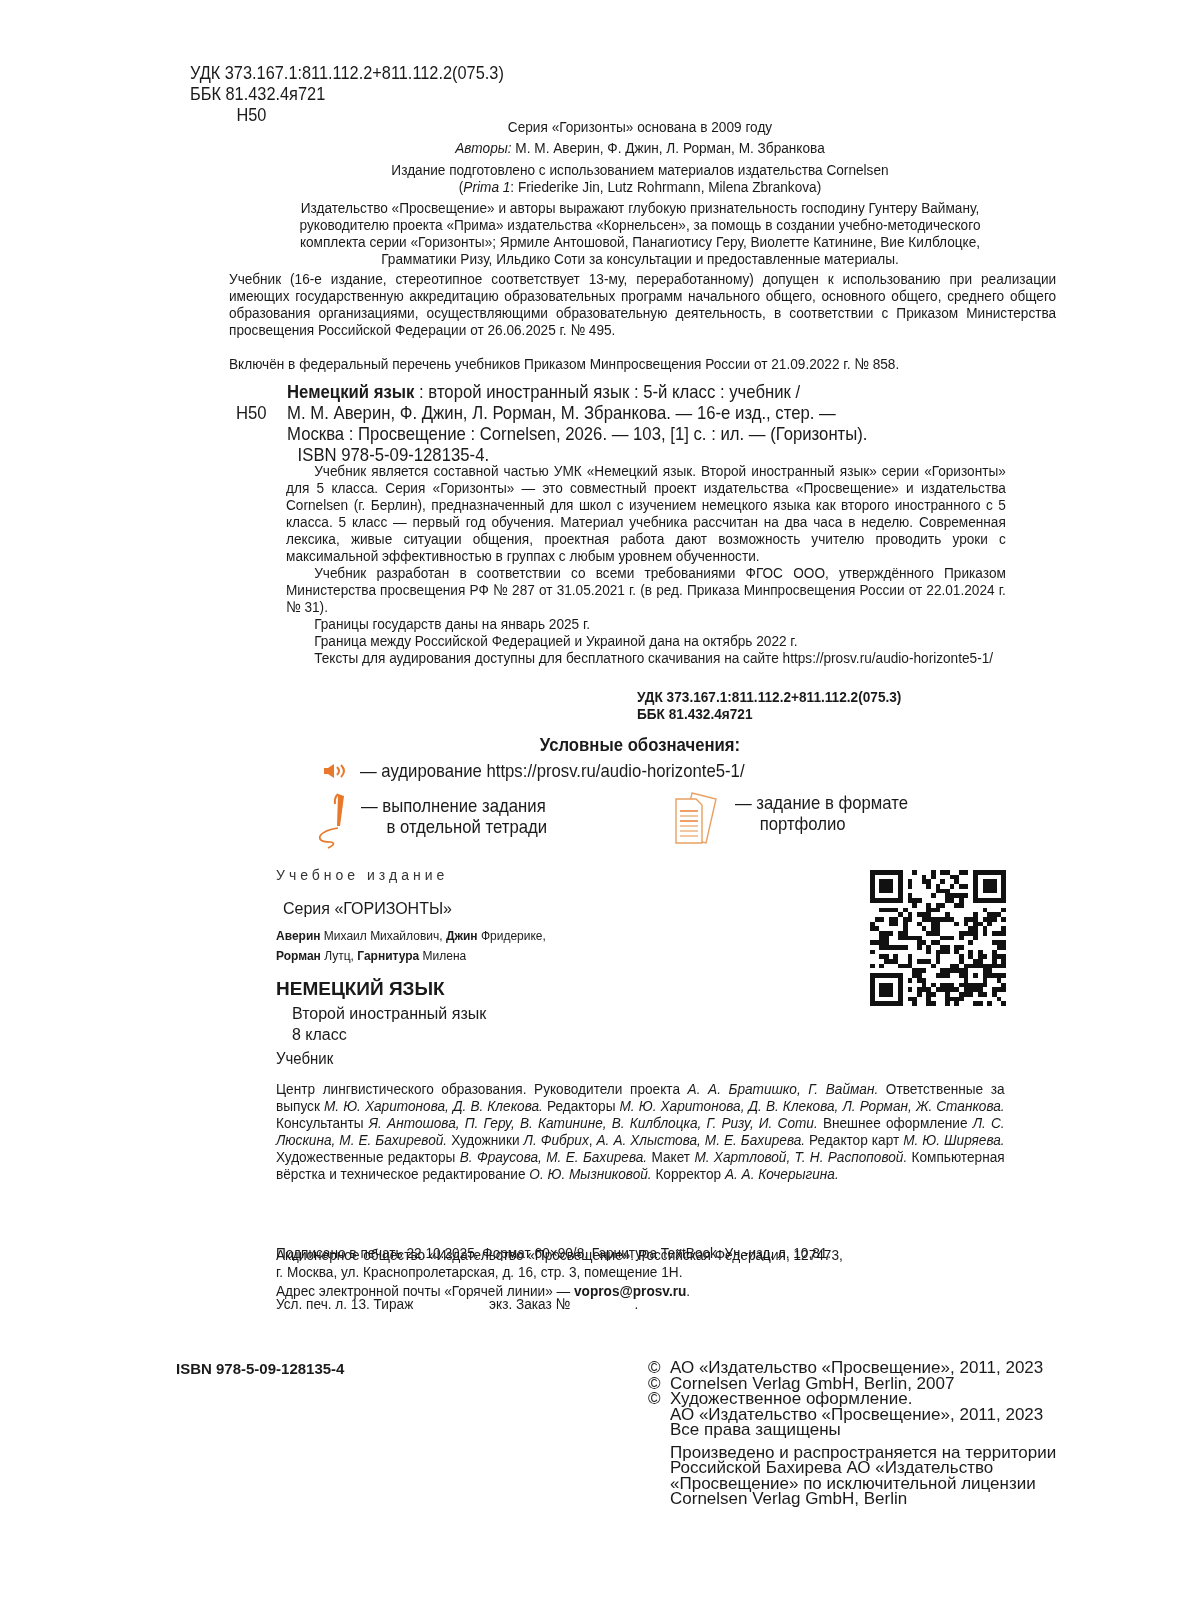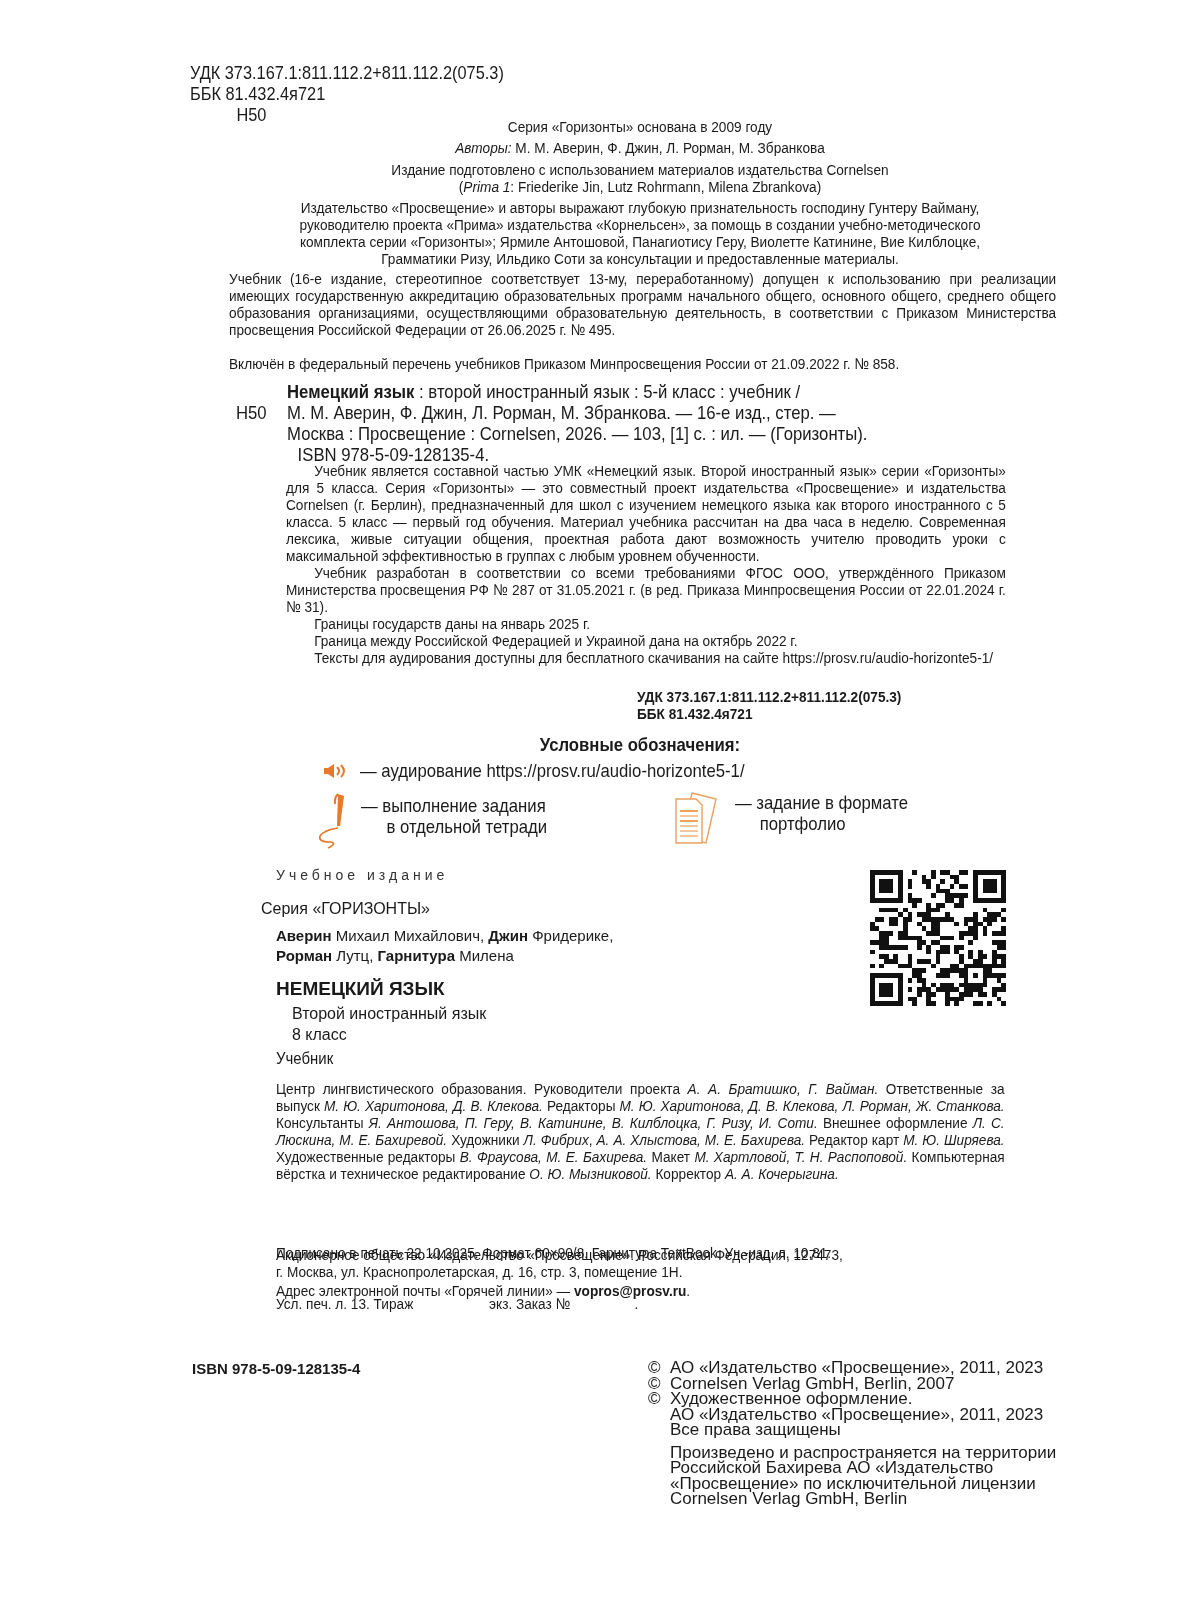--- a/index.html
+++ b/index.html
@@ -108,22 +108,22 @@
     <line x1="8" y1="44" x2="26" y2="44" stroke="#e8a060" stroke-width="1.2"></line>
     <line x1="8" y1="49" x2="26" y2="49" stroke="#e8a060" stroke-width="1.2"></line>
   </svg>
 </div>
 <div class="abs legend-row sql" style="left:735px; top:792px; white-space:nowrap;">
   <div>— задание в формате</div>
   <div style="padding-left:28px;">портфолио</div>
 </div>
 
 <div class="abs imprint spaced" style="left:276px; top:867px; color:#333;">Учебное издание</div>
-<div class="abs imprint" style="left:261px; top:900px; font-size:16px;">Серия «ГОРИЗОНТЫ»</div>
-<div class="abs imprint" style="left:276px; top:926px; font-size:15px; line-height:20px; white-space:nowrap;">
+<div class="abs imprint" style="left:283px; top:900px; font-size:16px;">Серия «ГОРИЗОНТЫ»</div>
+<div class="abs imprint" style="left:276px; top:926px; font-size:12px; line-height:20px; white-space:nowrap;">
   <div><b>Аверин</b><span> Михаил Михайлович, </span><b>Джин</b><span> Фридерике,</span></div>
   <div><b>Рорман</b><span> Лутц, </span><b>Гарнитура</b><span> Милена</span></div>
 </div>
 <div class="abs imprint" style="left:276px; top:978px; font-size:19px; font-weight:bold;">НЕМЕЦКИЙ ЯЗЫК</div>
 <div class="abs imprint" style="left:292px; top:1003px; font-size:16px; line-height:21px;">
   <div>Второй иностранный язык</div>
   <div>8 класс</div>
 </div>
 <div class="abs t14 sql" style="left:276px; top:1050px; font-size:17px;">Учебник</div>
 
@@ -438,21 +438,21 @@
       <rect x="22" y="28" width="1" height="1" fill="#111"></rect>
       <rect x="23" y="28" width="1" height="1" fill="#111"></rect>
       <rect x="25" y="28" width="1" height="1" fill="#111"></rect>
       <rect x="28" y="28" width="1" height="1" fill="#111"></rect>
       <rect x="20" y="20" width="5" height="5" fill="#111"></rect>
       <rect x="21" y="21" width="3" height="3" fill="#fff"></rect>
       <rect x="22" y="22" width="1" height="1" fill="#111"></rect>
     </svg>
 </div>
 
-<div class="abs imprint" style="left:192px; top:1360px; font-size:15px; font-weight:bold;">ISBN 978-5-09-128135-4</div>
+<div class="abs imprint" style="left:176px; top:1360px; font-size:15px; font-weight:bold;">ISBN 978-5-09-128135-4</div>
 
 <div class="abs imprint" style="left:648px; top:1360px; font-size:17px; line-height:15.5px; white-space:nowrap;">
   <div><span style="display:inline-block;width:22px;">©</span><span>АО «Издательство «Просвещение», 2011, 2023</span></div>
   <div><span style="display:inline-block;width:22px;">©</span><span>Cornelsen Verlag GmbH, Berlin, 2007</span></div>
   <div><span style="display:inline-block;width:22px;">©</span><span>Художественное оформление.</span></div>
   <div><span style="display:inline-block;width:22px;"></span><span>АО «Издательство «Просвещение», 2011, 2023</span></div>
   <div><span style="display:inline-block;width:22px;"></span><span>Все права защищены</span></div>
   <div style="height:7px;"></div>
   <div style="padding-left:22px;">Произведено и распространяется на территории</div>
   <div style="padding-left:22px;">Российской Бахирева АО «Издательство</div>

